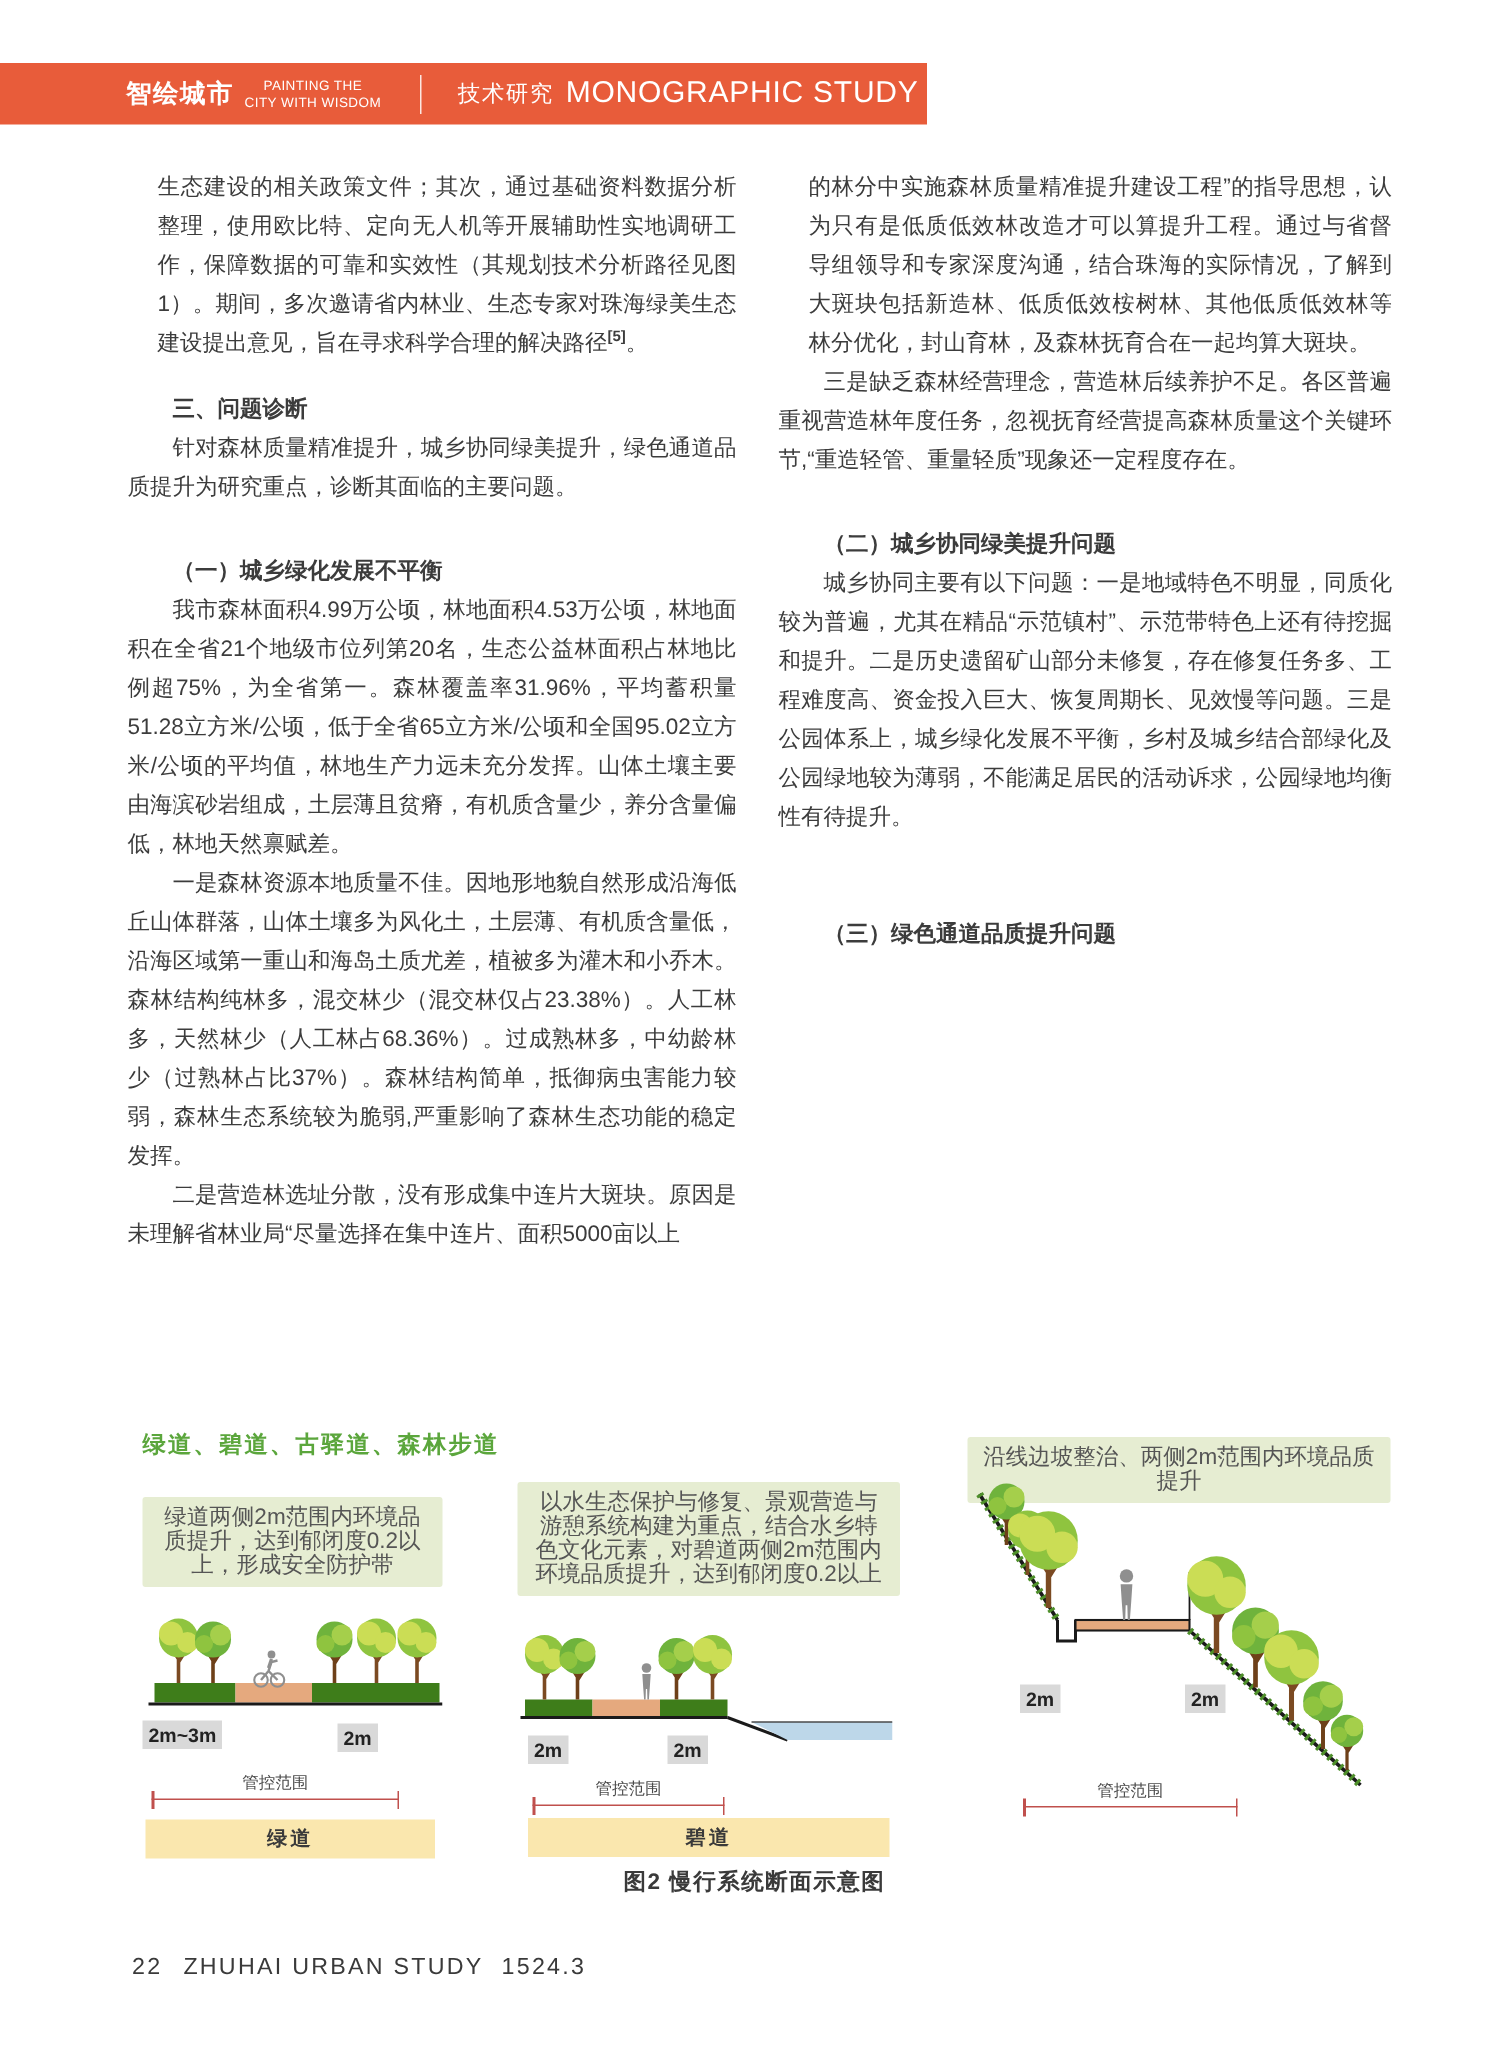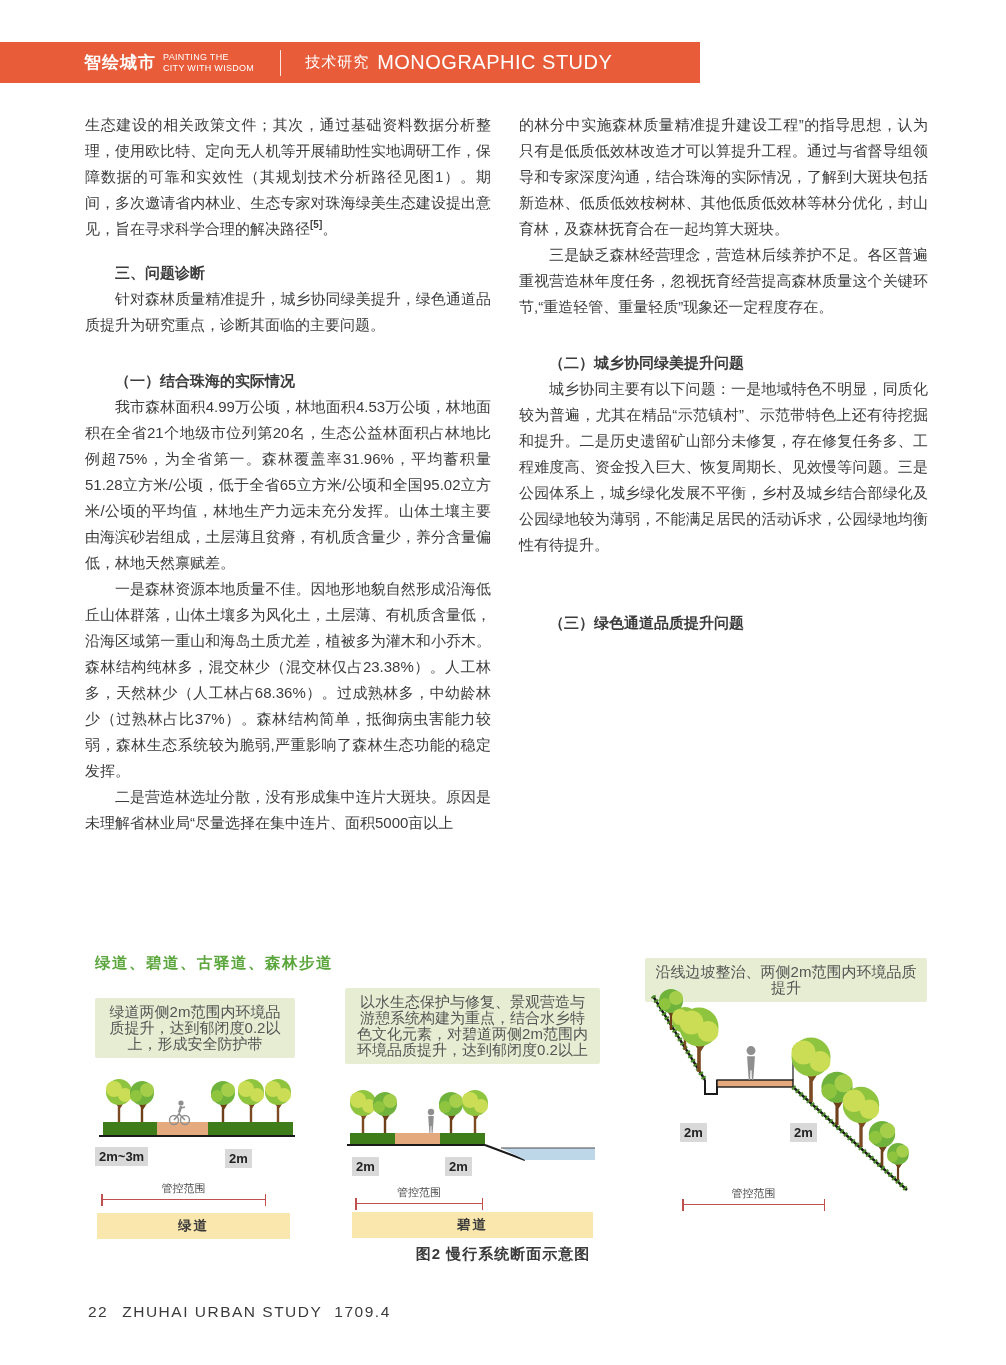--- a/index.html
+++ b/index.html
@@ -1,33 +1,33 @@
 <!DOCTYPE html>
 <html><head>
 <meta charset="utf-8">
 <style>
   html,body{margin:0;padding:0;background:#ffffff;}
   .page{position:relative;width:1006px;height:1365px;background:#ffffff;overflow:hidden;
         font-family:"Liberation Sans","DejaVu Sans",sans-serif;color:#3c3c3c;}
 
   
-  .banner{position:absolute;left:0;top:42px;width:700px;height:41px;background:#E85C3A;
-          display:flex;align-items:center;color:#ffffff;}
+  .banner{position:absolute;left:0;top:42px;width:618px;height:41px;background:#E85C3A;
+          display:flex;align-items:center;color:#ffffff;text-align:center;}
   .brand-cn{font-size:17px;font-weight:bold;margin-left:84px;letter-spacing:1px;white-space:nowrap;}
   .brand-en{margin-left:7px;font-size:9px;line-height:10.5px;letter-spacing:.3px;white-space:nowrap;}
   .banner-divider{width:1px;height:26px;background:rgba(255,255,255,.85);margin-left:26px;}
   .section-cn{font-size:15px;margin-left:24px;letter-spacing:1px;white-space:nowrap;}
   .section-en{font-size:20px;margin-left:8px;letter-spacing:.5px;white-space:nowrap;}
 
   
   .col{position:absolute;top:112px;font-size:15px;line-height:26px;text-align:justify;}
   .col-left{left:85px;width:406px;}
   .col-right{left:519px;width:409px;}
   .para{margin:0;text-indent:2em;}
-  .para.cont{text-indent:0;}
+  .para.cont{text-indent:0;margin-left:20px;}
   .h-major{margin:18px 0 0 0;font-size:15px;font-weight:bold;text-indent:2em;line-height:26px;}
   .h-minor{margin:30px 0 0 0;font-size:15px;font-weight:bold;text-indent:2em;line-height:26px;}
   .h-minor.gap-lg{margin-top:52px;}
   sup.ref{font-size:10px;font-weight:bold;vertical-align:super;line-height:0;}
 
   
   .figure{position:absolute;left:0;top:0;width:1006px;height:1350px;pointer-events:none;}
   .fig-title{position:absolute;left:95px;top:953px;color:#5BA63C;font-weight:bold;
              font-size:15.5px;letter-spacing:1.5px;}
   .panel{position:absolute;}
@@ -68,21 +68,21 @@
     </span>
     <span class="banner-divider"></span>
     <span class="section-cn">技术研究</span>
     <span class="section-en">MONOGRAPHIC STUDY</span>
   </header>
 
   <section class="col col-left">
     <p class="para cont"><span>生态建设的相关政策文件；其次，通过基础资料数据分析整理，使用欧比特、定向无人机等开展辅助性实地调研工作，保障数据的可靠和实效性（其规划技术分析路径见图1）。期间，多次邀请省内林业、生态专家对珠海绿美生态建设提出意见，旨在寻求科学合理的解决路径</span><sup class="ref">[5]</sup><span>。</span></p>
     <h3 class="h-major">三、问题诊断</h3>
     <p class="para">针对森林质量精准提升，城乡协同绿美提升，绿色通道品质提升为研究重点，诊断其面临的主要问题。</p>
-    <h4 class="h-minor">（一）结合珠海的实际情况</h4>
+    <h4 class="h-minor">（一）城乡绿化发展不平衡</h4>
     <p class="para">我市森林面积4.99万公顷，林地面积4.53万公顷，林地面积在全省21个地级市位列第20名，生态公益林面积占林地比例超75%，为全省第一。森林覆盖率31.96%，平均蓄积量51.28立方米/公顷，低于全省65立方米/公顷和全国95.02立方米/公顷的平均值，林地生产力远未充分发挥。山体土壤主要由海滨砂岩组成，土层薄且贫瘠，有机质含量少，养分含量偏低，林地天然禀赋差。</p>
     <p class="para">一是森林资源本地质量不佳。因地形地貌自然形成沿海低丘山体群落，山体土壤多为风化土，土层薄、有机质含量低，沿海区域第一重山和海岛土质尤差，植被多为灌木和小乔木。森林结构纯林多，混交林少（混交林仅占23.38%）。人工林多，天然林少（人工林占68.36%）。过成熟林多，中幼龄林少（过熟林占比37%）。森林结构简单，抵御病虫害能力较弱，森林生态系统较为脆弱,严重影响了森林生态功能的稳定发挥。</p>
     <p class="para">二是营造林选址分散，没有形成集中连片大斑块。原因是未理解省林业局“尽量选择在集中连片、面积5000亩以上</p>
   </section>
 
   <section class="col col-right">
     <p class="para cont">的林分中实施森林质量精准提升建设工程”的指导思想，认为只有是低质低效林改造才可以算提升工程。通过与省督导组领导和专家深度沟通，结合珠海的实际情况，了解到大斑块包括新造林、低质低效桉树林、其他低质低效林等林分优化，封山育林，及森林抚育合在一起均算大斑块。</p>
     <p class="para">三是缺乏森林经营理念，营造林后续养护不足。各区普遍重视营造林年度任务，忽视抚育经营提高森林质量这个关键环节,“重造轻管、重量轻质”现象还一定程度存在。</p>
     <h4 class="h-minor">（二）城乡协同绿美提升问题</h4>
     <p class="para">城乡协同主要有以下问题：一是地域特色不明显，同质化较为普遍，尤其在精品“示范镇村”、示范带特色上还有待挖掘和提升。二是历史遗留矿山部分未修复，存在修复任务多、工程难度高、资金投入巨大、恢复周期长、见效慢等问题。三是公园体系上，城乡绿化发展不平衡，乡村及城乡结合部绿化及公园绿地较为薄弱，不能满足居民的活动诉求，公园绿地均衡性有待提升。</p>
@@ -217,16 +217,16 @@
             <span class="tick l"></span>
             <span class="tick r"></span>
           </div>
       </div>
     </div>
 
     <div class="fig-caption">图2 慢行系统断面示意图</div>
   </div>
 
   <footer class="footer">
-    <span class="pgnum">22</span><span>ZHUHAI URBAN STUDY</span><span class="issue">1709.4</span>
+    <span class="pgnum">22</span><span>ZHUHAI URBAN STUDY</span><span class="issue">1524.3</span>
   </footer>
 
 </div>
 
 </body></html>

